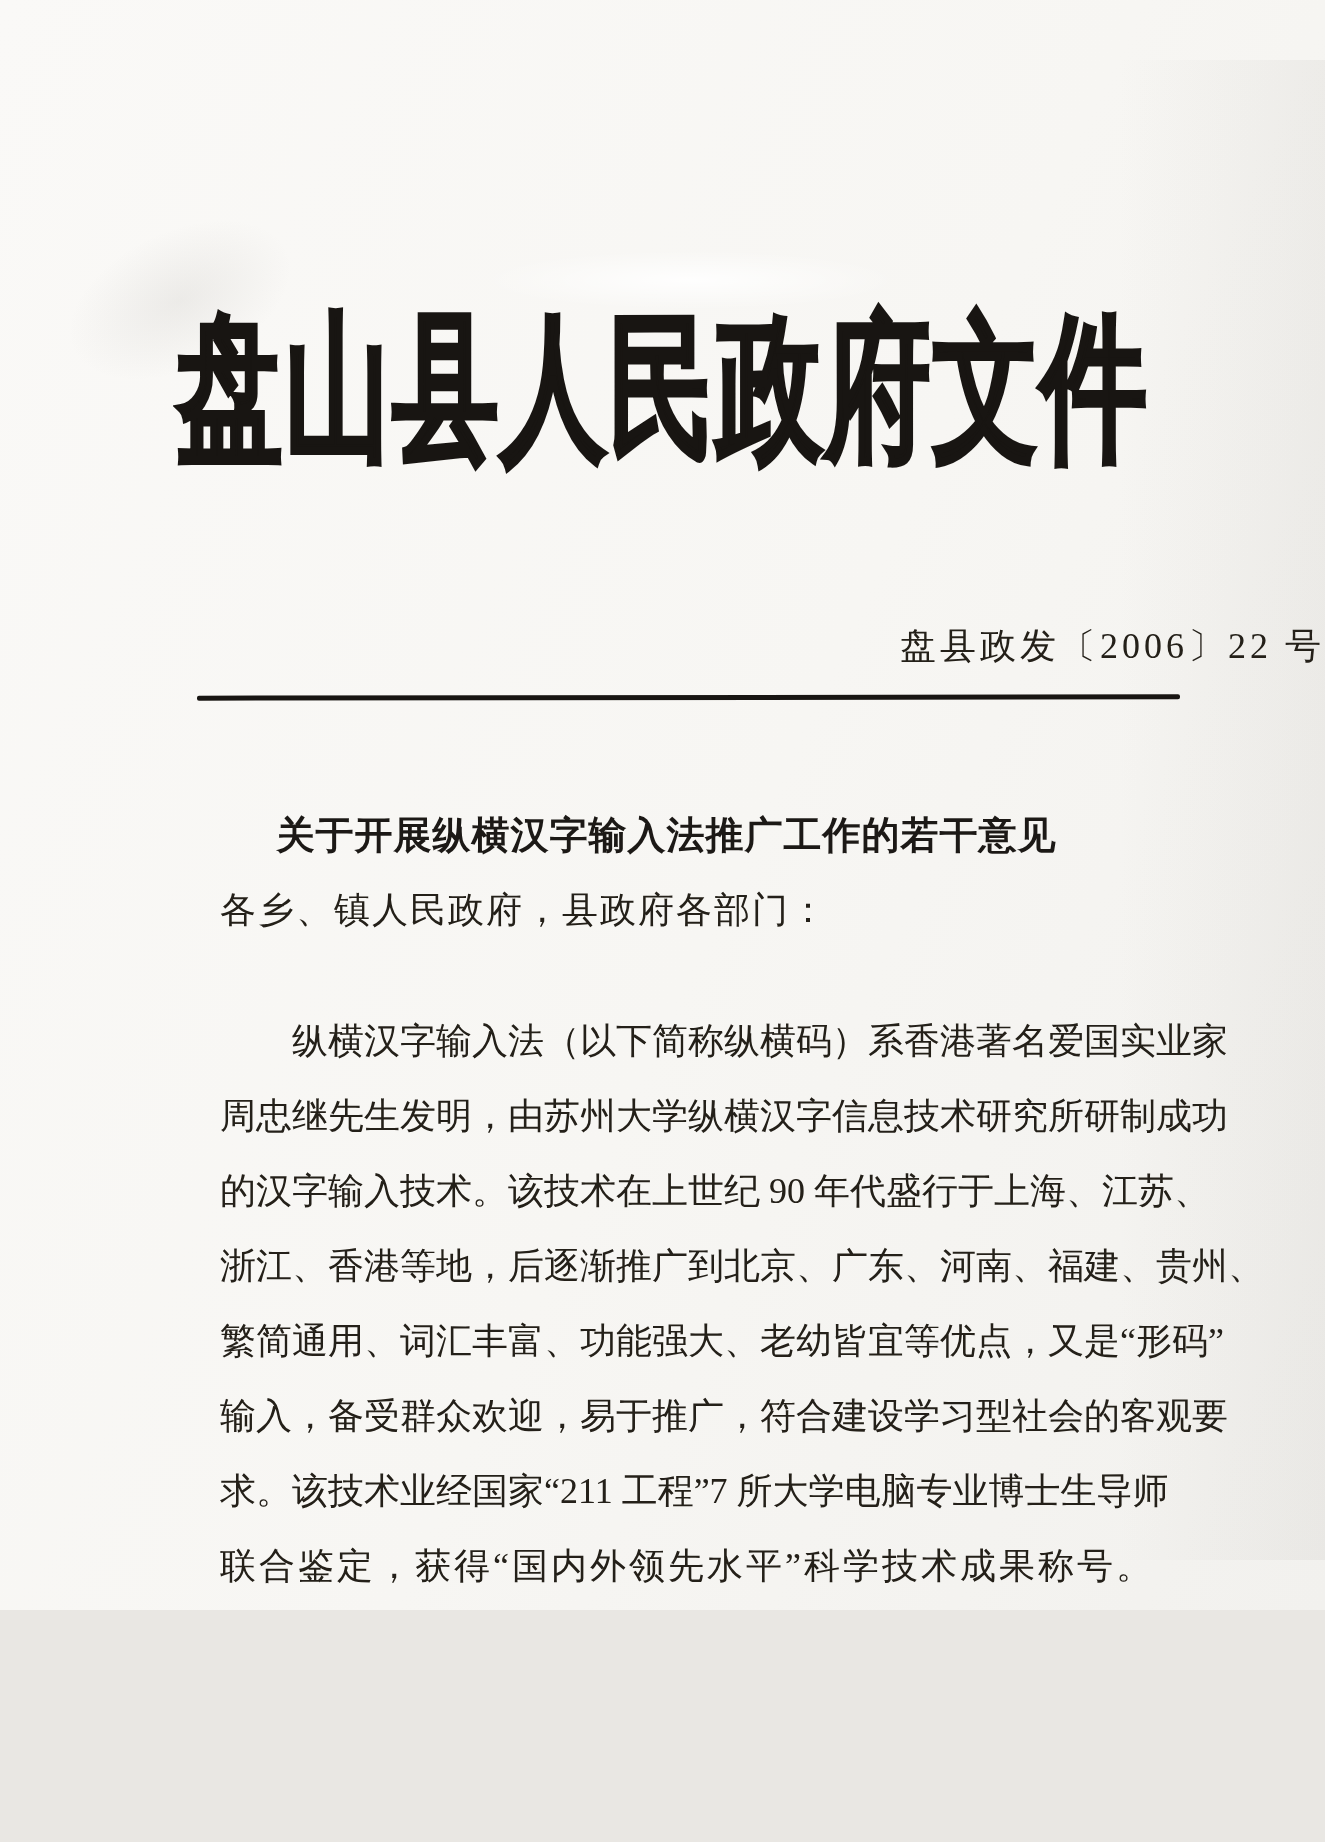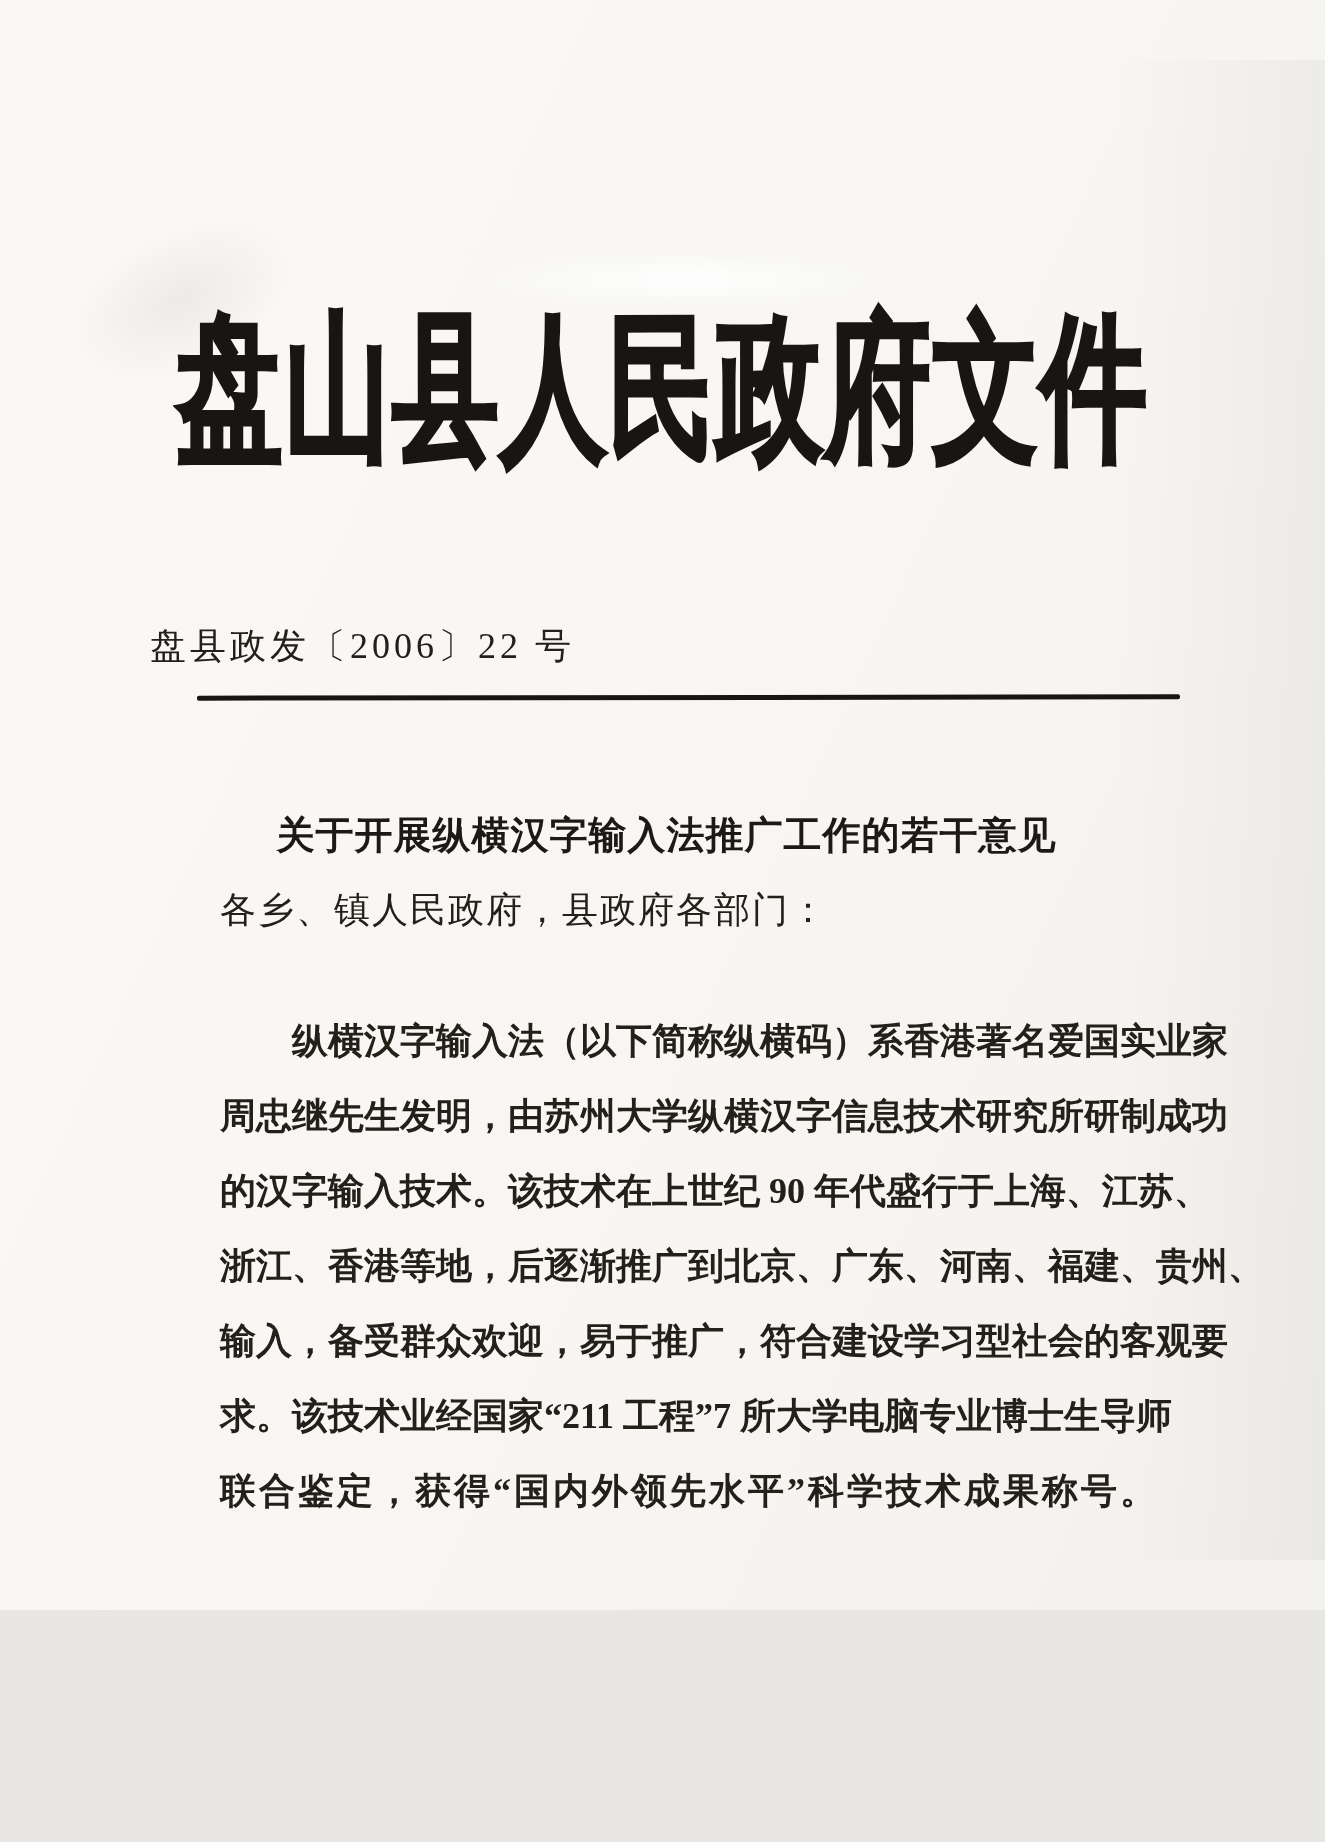--- a/index.html
+++ b/index.html
@@ -54,21 +54,21 @@
     transform: scaleY(1.5);
     transform-origin: center top;
     white-space: nowrap;
     font-family: "Liberation Serif", serif;
   }
   .doc-number {
     position: absolute;
     top: 622px;
     left: 0;
     right: 0;
-    text-align: left;
+    text-align: right;
     text-indent: 150px;
     font-size: 36px;
     letter-spacing: 4px;
     color: #242019;
     white-space: nowrap;
   }
   .header-rule {
     position: absolute;
     top: 695px;
     left: 197px;
@@ -102,21 +102,20 @@
     color: #242019;
     white-space: nowrap;
   }
   .body-text {
     position: absolute;
     top: 1010px;
     left: 220px;
     width: 890px;
     font-size: 36px;
     color: #242019;
-    font-weight: bold;
   }
   .body-text .line {
     height: 75px;
     line-height: 62px;
     text-align: justify;
     text-align-last: justify;
     text-justify: inter-character;
     white-space: nowrap;
   }
   .body-text .line.indent { text-indent: 2em; }
@@ -153,20 +152,21 @@
   <main>
     <h2 class="doc-title">关于开展纵横汉字输入法推广工作的若干意见</h2>
 
     <p class="salutation">各乡、镇人民政府，县政府各部门：</p>
 
     <div class="body-text">
       <div class="line indent">纵横汉字输入法（以下简称纵横码）系香港著名爱国实业家</div>
       <div class="line">周忠继先生发明，由苏州大学纵横汉字信息技术研究所研制成功</div>
       <div class="line">的汉字输入技术。该技术在上世纪 90 年代盛行于上海、江苏、</div>
       <div class="line">浙江、香港等地，后逐渐推广到北京、广东、河南、福建、贵州、</div>
+      <div class="line">繁简通用、词汇丰富、功能强大、老幼皆宜等优点，又是“形码”</div>
       <div class="line">输入，备受群众欢迎，易于推广，符合建设学习型社会的客观要</div>
       <div class="line">求。该技术业经国家“211 工程”7 所大学电脑专业博士生导师</div>
       <div class="line last">联合鉴定，获得“国内外领先水平”科学技术成果称号。</div>
     </div>
   </main>
 
   <div class="page-number">- 1 -</div>
 
 </div>
 

